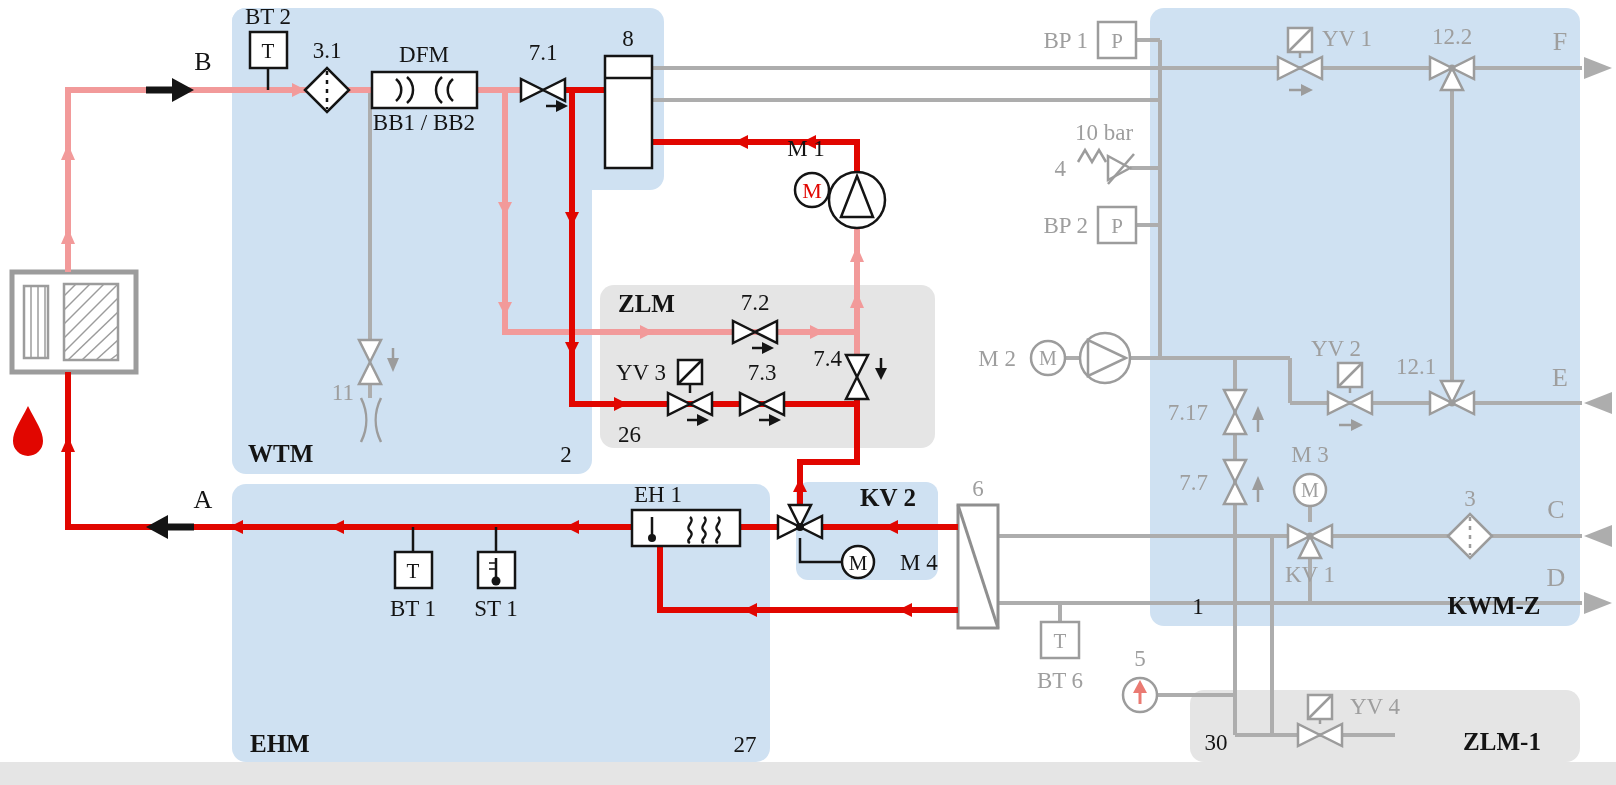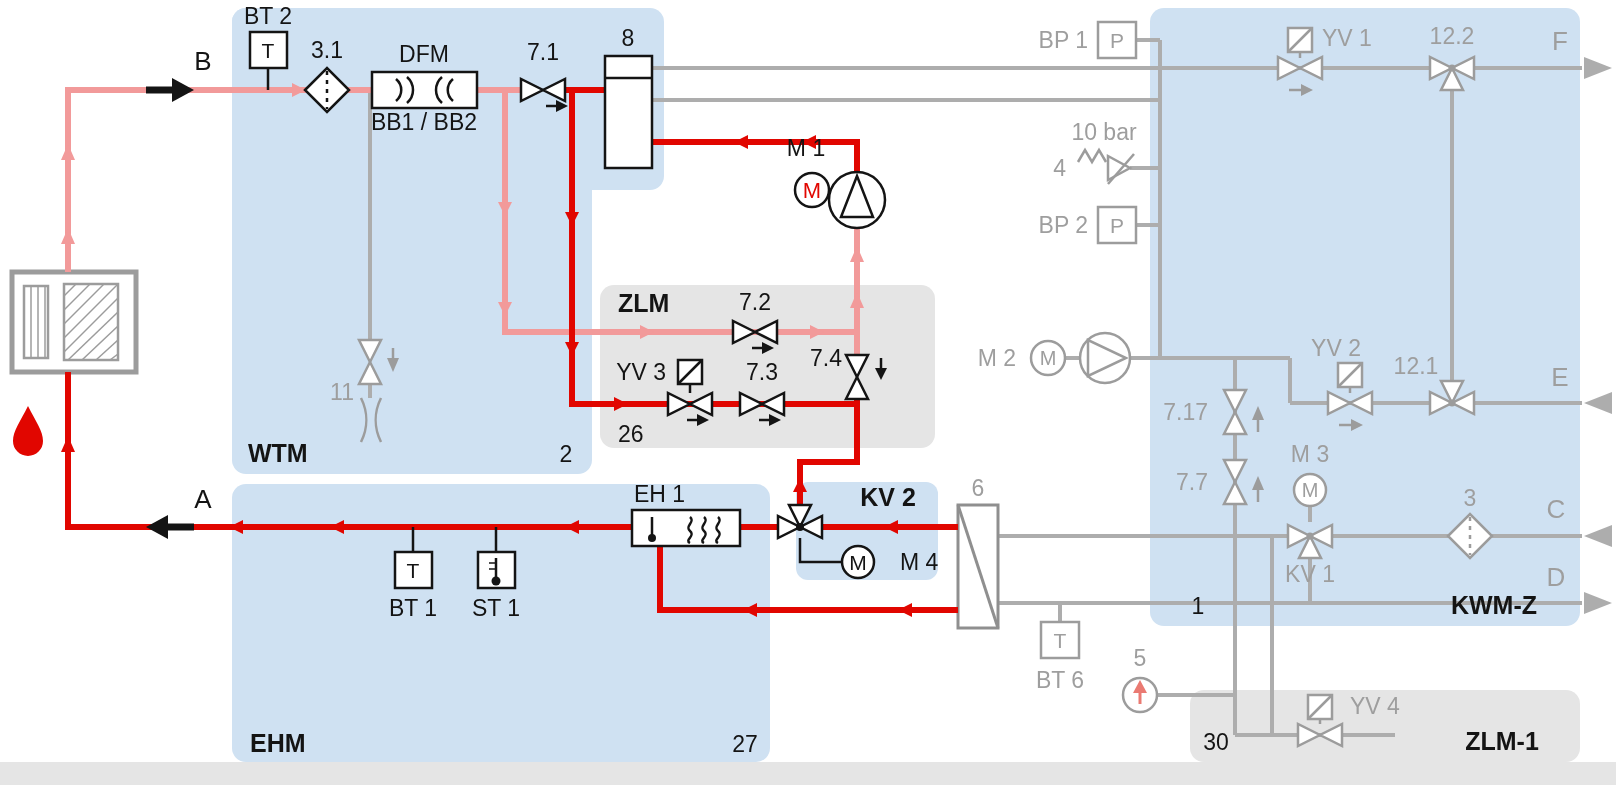--- a/index.html
+++ b/index.html
@@ -1,17 +1,17 @@
 <!DOCTYPE html>
 <html><head>
 <meta charset="utf-8">
 <style>
   html,body{margin:0;padding:0;background:#ffffff;}
   #stage{position:relative;width:1616px;height:785px;background:#ffffff;overflow:hidden;
-         font-family:Liberation Sans, sans-serif;}
+         font-family:Liberation Serif, serif;}
   svg{display:block}
   
   .ln  {stroke:#adadad;stroke-width:4;fill:none;}
   .red {stroke:#e10600;stroke-width:6;fill:none;}
   .pink{stroke:#f29a9a;stroke-width:6;fill:none;}
   .blk {stroke:#141414;stroke-width:2.5;fill:#ffffff;}
   .blkn{stroke:#141414;stroke-width:2.5;fill:none;}
   .gry {stroke:#9c9c9c;stroke-width:2.5;fill:#ffffff;}
   .gryn{stroke:#9c9c9c;stroke-width:2.5;fill:none;}
   .fr{fill:#e10600;stroke:none}

